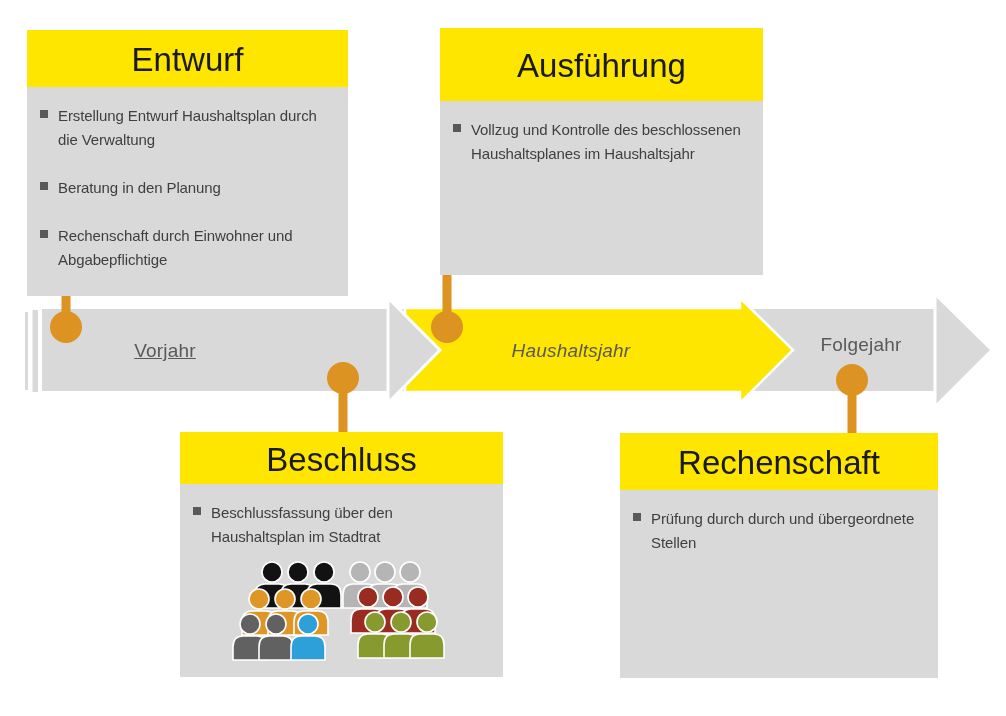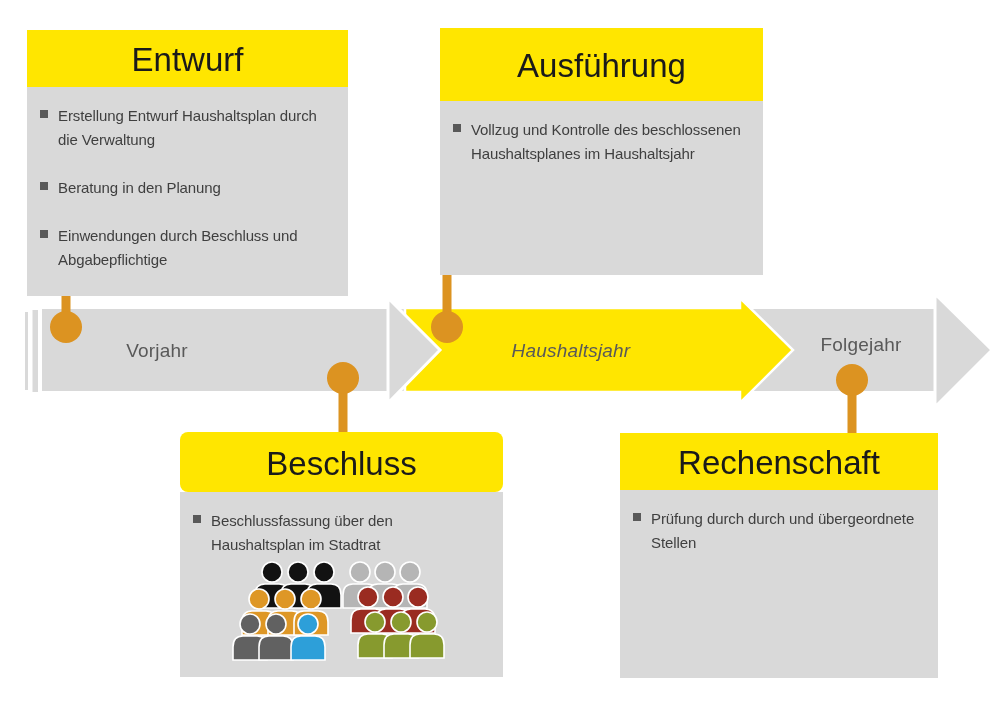--- a/index.html
+++ b/index.html
@@ -50,62 +50,62 @@
     <rect x="61.5" y="266" width="9" height="61" rx="4.5" class="f-orange"></rect>
     <circle cx="66" cy="327" r="16" class="f-orange"></circle>
     <rect x="442.5" y="266" width="9" height="61" rx="4.5" class="f-orange"></rect>
     <circle cx="447" cy="327" r="16" class="f-orange"></circle>
     <rect x="338.5" y="378" width="9" height="58" rx="4.5" class="f-orange"></rect>
     <circle cx="343" cy="378" r="16" class="f-orange"></circle>
     <rect x="847.5" y="380" width="9" height="57" rx="4.5" class="f-orange"></rect>
     <circle cx="852" cy="380" r="16" class="f-orange"></circle>
   </svg>
 
-  <div class="tl-label" style="left:157px;top:351px;">Vorjahr</div>
+  <div class="tl-label" style="left:165px;top:351px;text-decoration:underline;">Vorjahr</div>
   <div class="tl-label" style="left:571px;top:351px;font-style:italic;">Haushaltsjahr</div>
   <div class="tl-label" style="left:861px;top:345px;">Folgejahr</div>
 
   <div class="phase-box" style="left:27px;top:30px;width:321px;height:245px;">
     <div class="phase-header" style="height:57px;">
       <span class="phase-title">Entwurf</span>
     </div>
     <div class="phase-body">
       <ul class="phase-bullets">
           <li>
             <span class="sq"></span>
             <span class="btx">Erstellung Entwurf Haushaltsplan durch die Verwaltung</span>
           </li>
           <li>
             <span class="sq"></span>
             <span class="btx">Beratung in den Planung</span>
           </li>
           <li>
             <span class="sq"></span>
-            <span class="btx">Einwendungen durch Beschluss und Abgabepflichtige</span>
+            <span class="btx">Rechenschaft durch Einwohner und Abgabepflichtige</span>
           </li>
         </ul>
     </div>
   </div>
 
   <div class="phase-box" style="left:440px;top:28px;width:323px;height:247px;">
     <div class="phase-header" style="height:73px;">
       <span class="phase-title">Ausführung</span>
     </div>
     <div class="phase-body">
       <ul class="phase-bullets">
           <li>
             <span class="sq"></span>
             <span class="btx">Vollzug und Kontrolle des beschlossenen Haushaltsplanes im Haushaltsjahr</span>
           </li>
         </ul>
     </div>
   </div>
 
   <div class="phase-box" style="left:180px;top:432px;width:323px;height:245px;">
-    <div class="phase-header" style="height:60px;border-radius:8px;">
+    <div class="phase-header" style="height:52px;">
       <span class="phase-title">Beschluss</span>
     </div>
     <div class="phase-body">
       <ul class="phase-bullets">
           <li>
             <span class="sq"></span>
             <span class="btx">Beschlussfassung über den Haushaltsplan im Stadtrat</span>
           </li>
         </ul>
     </div>

